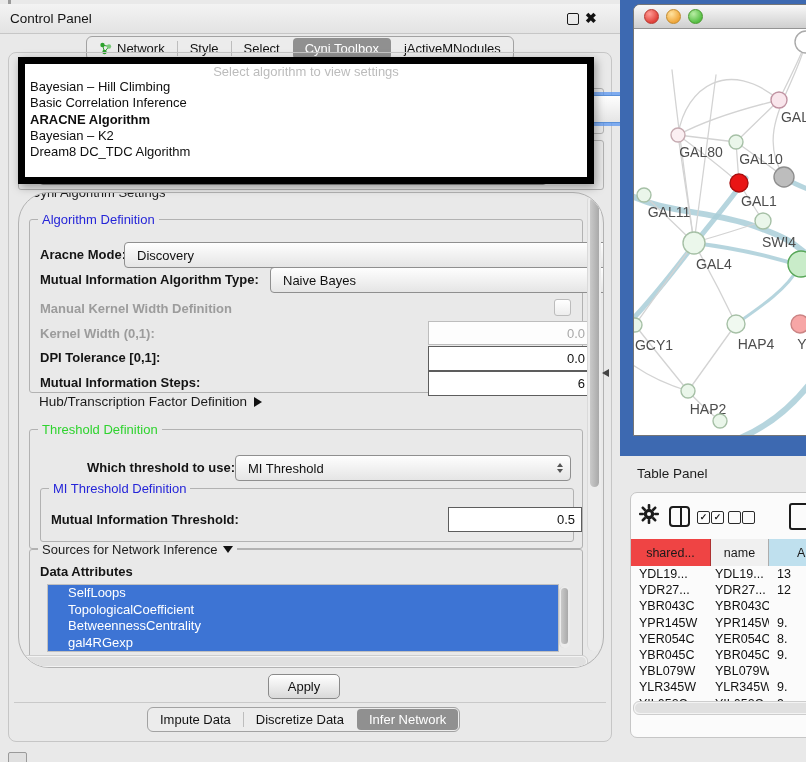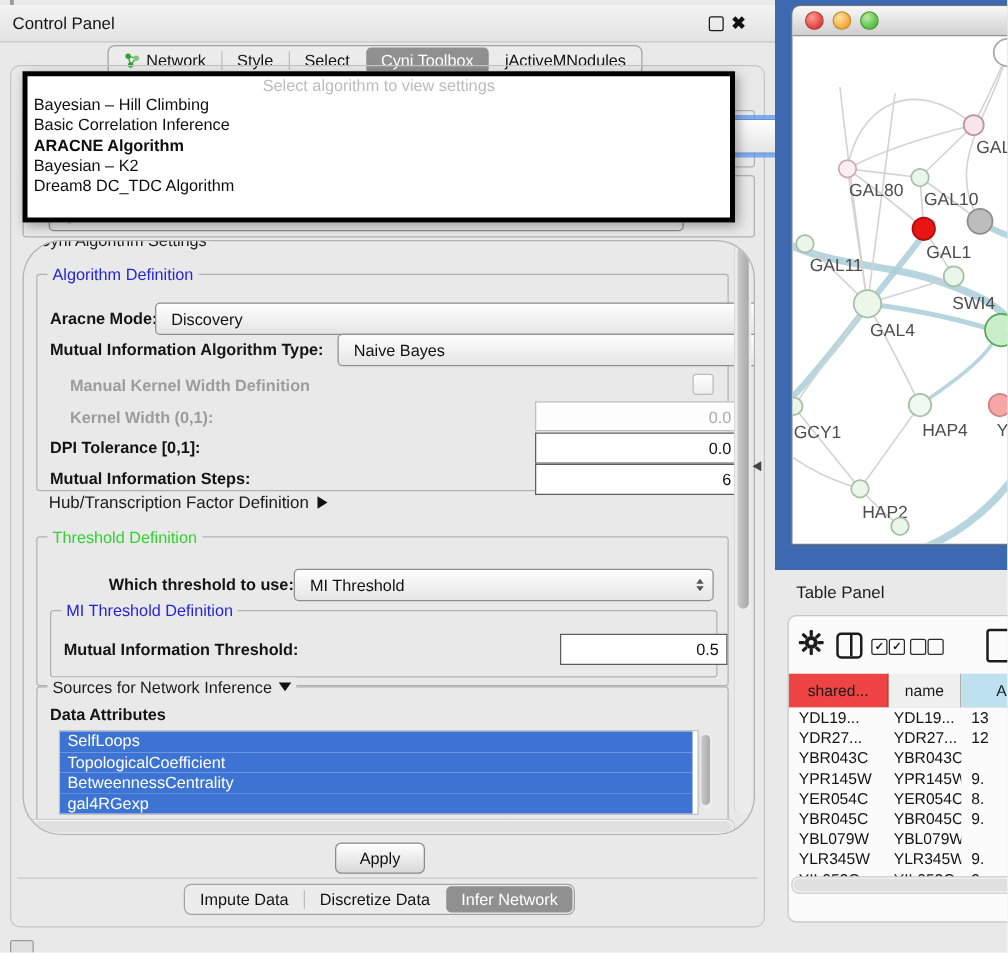--- a/index.html
+++ b/index.html
@@ -25,36 +25,36 @@
   .glabel{position:absolute;top:-8px;left:8px;background:#e9e9e9;padding:0 4px;font-size:13px;color:#1c1c1c;display:inline-flex;align-items:center;white-space:nowrap;}
   .gl-blue{color:#2525d8;}
   .gl-green{color:#2fd32f;}
   .combo{position:absolute;border:1px solid #8f8f8f;border-radius:4px;background:linear-gradient(#fefefe,#e5e5e5);font-size:13px;color:#111;display:flex;align-items:center;padding:0 24px 0 12px;white-space:nowrap;}
   .stepper{position:absolute;right:7px;top:50%;transform:translateY(-50%);display:flex;flex-direction:column;gap:2px;}
   .stepper .up{width:0;height:0;border-left:3.5px solid transparent;border-right:3.5px solid transparent;border-bottom:4px solid #555;}
   .stepper .dn{width:0;height:0;border-left:3.5px solid transparent;border-right:3.5px solid transparent;border-top:4px solid #555;}
   .combo.focusring{box-shadow:0 0 0 3px rgba(90,150,240,.75);border-color:#5a90d8;}
   .combo .graytext{color:#a5a5a5;}
   
-  #algo-popup{left:18px;top:57px;width:562px;height:113px;background:#fff;border:4px solid #000000;box-shadow:2px 3px 9px rgba(0,0,0,.35);z-index:50;}
+  #algo-popup{left:18px;top:57px;width:562px;height:113px;background:#fff;border:7px solid #000000;box-shadow:2px 3px 9px rgba(0,0,0,.35);z-index:50;}
   .dd-prompt{height:15px;line-height:15px;text-align:center;color:#bcbcbc;font-size:13px;}
   .dd-item{height:16.3px;line-height:16.3px;padding-left:5px;font-size:13px;color:#0e0e0e;}
   .dd-item.sel{font-weight:bold;}
   
   #settings-group{left:18px;top:192px;width:584px;height:474px;overflow:hidden;border-radius:31px;}
   .blabel{position:absolute;font-size:13px;font-weight:bold;color:#141414;white-space:nowrap;}
-  .graylabel{position:absolute;font-size:13px;font-weight:bold;color:#9c9c9c;white-space:nowrap;margin-left:16px;}
+  .graylabel{position:absolute;font-size:13px;font-weight:bold;color:#9c9c9c;white-space:nowrap;}
   .plainlabel{position:absolute;font-size:13px;color:#1a1a1a;white-space:nowrap;display:inline-flex;align-items:center;}
   .tfield{position:absolute;border:1px solid #5d5d5d;background:#fff;font-size:13px;color:#111;display:flex;align-items:center;justify-content:flex-end;padding:0 6px;}
   .tfield.disabled{border-color:#bdbdbd;color:#a8a8a8;background:#fdfdfd;}
   .cb{position:absolute;width:15px;height:15px;border:1px solid #bcbcbc;border-radius:3px;background:linear-gradient(#ffffff,#ededed);}
   .tri-right{display:inline-block;width:0;height:0;border-top:5.5px solid transparent;border-bottom:5.5px solid transparent;border-left:8px solid #111;margin-left:7px;}
   .tri-down{display:inline-block;width:0;height:0;border-left:5.5px solid transparent;border-right:5.5px solid transparent;border-top:7px solid #111;margin-left:5px;}
   #attr-list{position:absolute;left:17px;top:34px;width:510px;height:66px;background:#fff;border:1px solid #c0c0c0;overflow:hidden;}
-  .attr-item{height:16.5px;line-height:16.5px;padding-left:6px;font-size:13px;width:calc(100% - 10px);}
+  .attr-item{height:16.5px;line-height:16.5px;padding-left:20px;font-size:13px;width:calc(100% - 10px);}
   .attr-item.sel{background:#3d74d4;color:#fff;}
   .sbv{position:absolute;background:#ececec;border-left:1px solid #dadada;border-radius:6px;}
   .sbv .vthumb{position:absolute;background:linear-gradient(90deg,#cacaca,#a9a9a9);border-radius:5px;}
   .sbh{position:absolute;background:#f3f3f3;border:1px solid #cdcdcd;border-radius:6px;}
   .sbh .hthumb{position:absolute;top:1px;bottom:1px;left:1px;right:1px;background:#e0e0e0;border-radius:5px;}
   .btn{position:absolute;border:1px solid #8a8a8a;border-radius:5px;background:linear-gradient(#ffffff,#d9d9d9);font-size:13px;color:#111;display:flex;align-items:center;justify-content:center;}
   
   #desktop{left:620px;top:0;width:186px;height:456px;}
   #net-win{left:633px;top:4px;width:173px;height:430px;background:#fff;border:1px solid #767676;border-top-left-radius:7px;overflow:hidden;}
   #net-titlebar{position:absolute;left:0;top:0;width:100%;height:24px;background:linear-gradient(#f8f8f8,#cfcfcf);border-bottom:1px solid #949494;display:flex;align-items:center;gap:7px;padding-left:10px;box-sizing:border-box;}

